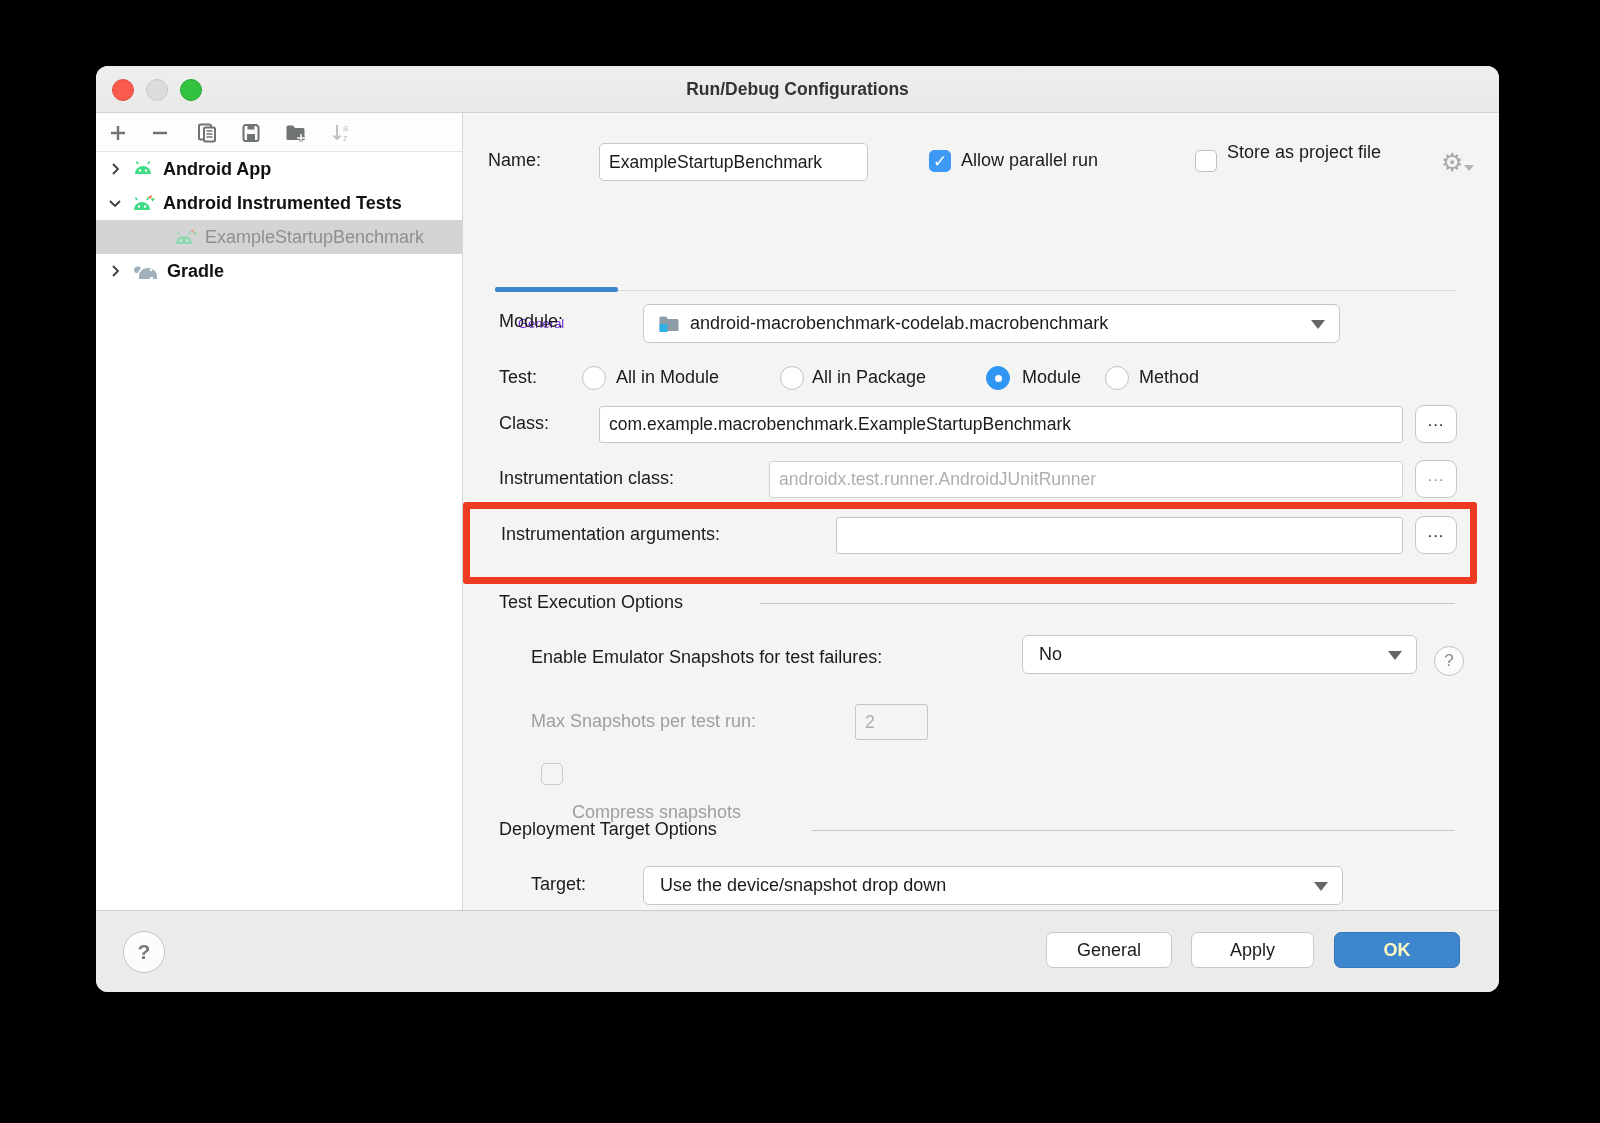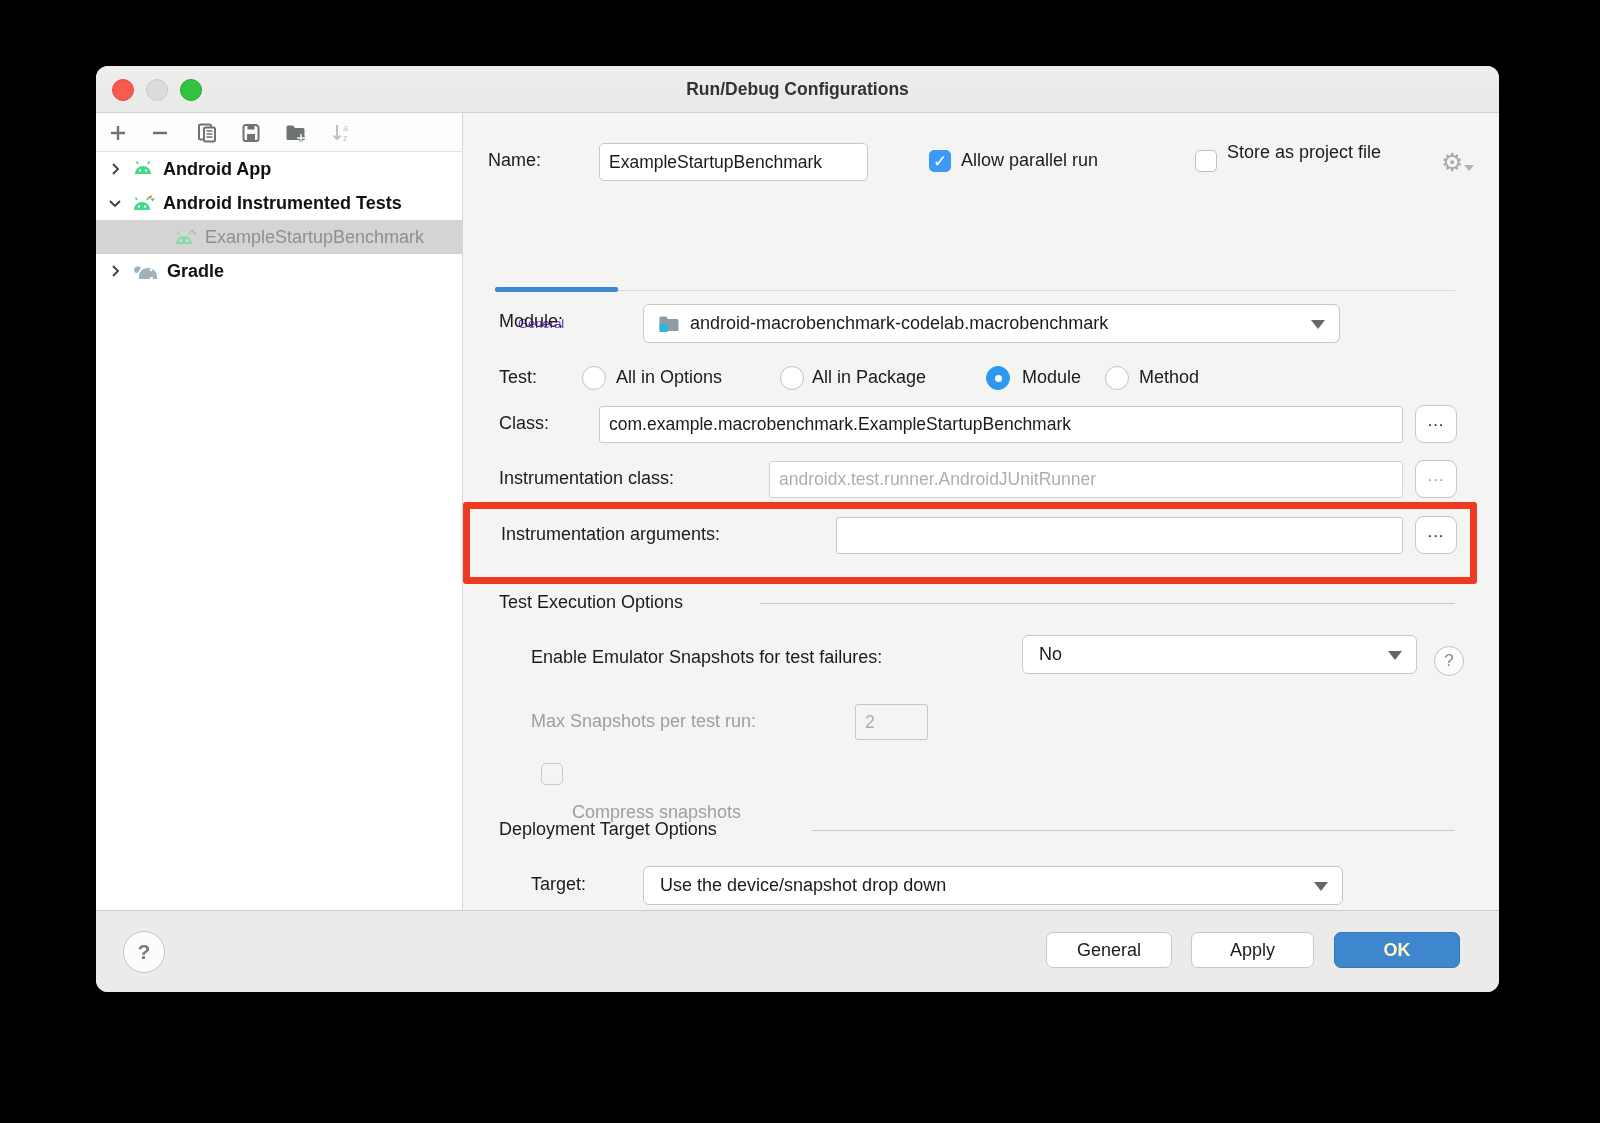--- a/index.html
+++ b/index.html
@@ -190,21 +190,21 @@
         <path d="M1.5 4a1.5 1.5 0 0 1 1.5-1.5h5l2 2.5h9a1.5 1.5 0 0 1 1.5 1.5v9a1.5 1.5 0 0 1-1.5 1.5H3a1.5 1.5 0 0 1-1.5-1.5z" fill="#8d9ca6"></path>
         <rect x="1.5" y="10" width="8" height="8" fill="#2db1e2"></rect>
       </svg>
     </span>
     <span class="dd-text">android-macrobenchmark-codelab.macrobenchmark</span>
     <span class="tri" style="right:14px;top:15px;"></span>
   </div>
 
   <span class="abs lbl" style="left:403px;top:301px;">Test:</span>
   <div class="radio" style="left:486px;top:300px;"></div>
-  <span class="abs lbl" style="left:520px;top:301px;">All in Options</span>
+  <span class="abs lbl" style="left:520px;top:301px;">All in Module</span>
   <div class="radio" style="left:684px;top:300px;"></div>
   <span class="abs lbl" style="left:716px;top:301px;">All in Package</span>
   <div class="radio on" style="left:890px;top:300px;"></div>
   <span class="abs lbl" style="left:926px;top:301px;">Module</span>
   <div class="radio" style="left:1009px;top:300px;"></div>
   <span class="abs lbl" style="left:1043px;top:301px;">Method</span>
 
   <span class="abs lbl" style="left:403px;top:347px;">Class:</span>
   <input class="field" style="left: 503px; top: 340px; width: 804px; height: 37px; border-radius: 3px;" value="com.example.macrobenchmark.ExampleStartupBenchmark">
   <div class="btn-browse" style="left:1319px;top:339px;">...</div>

